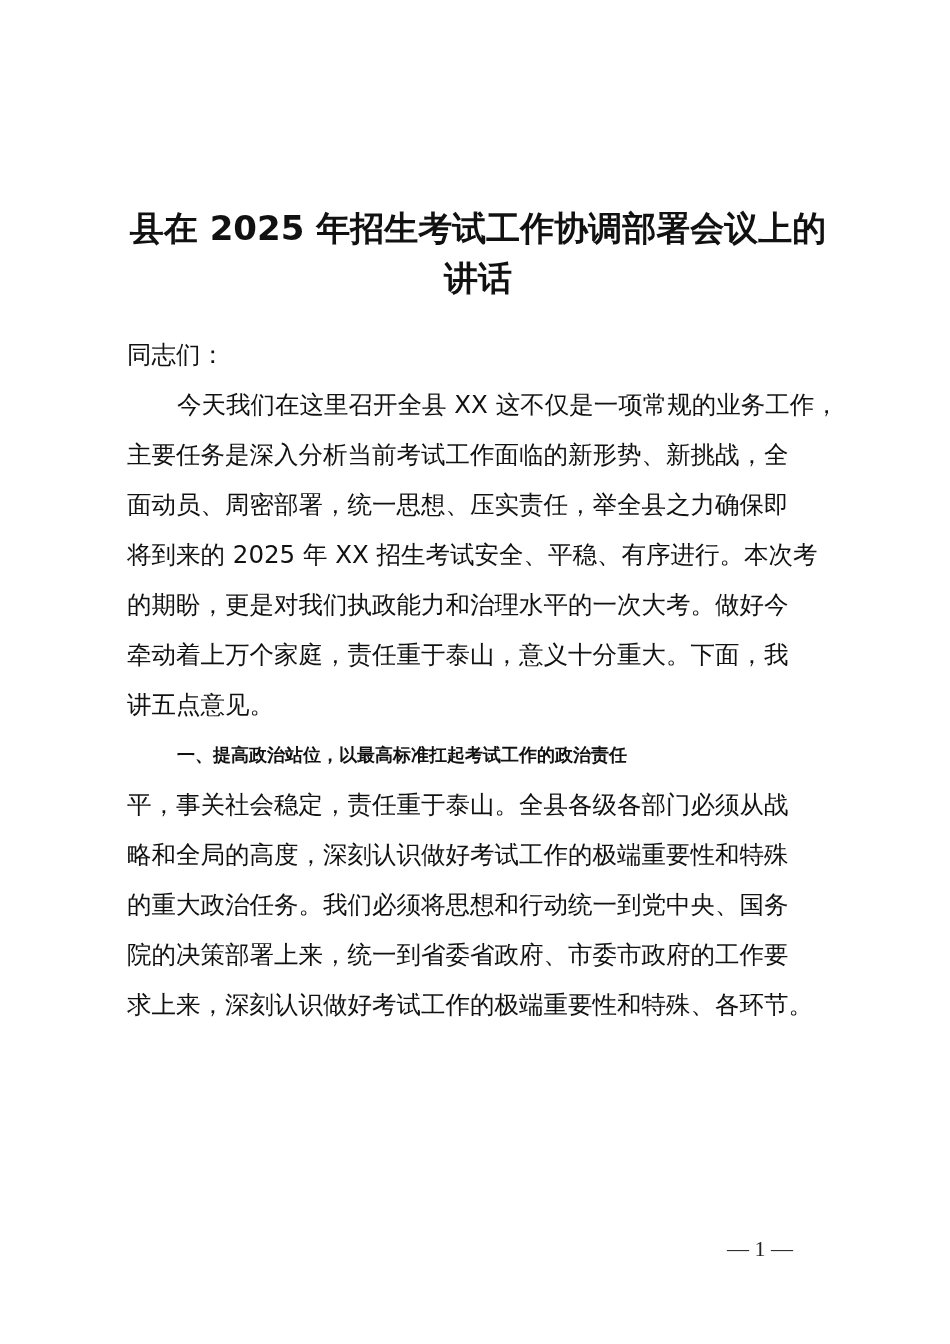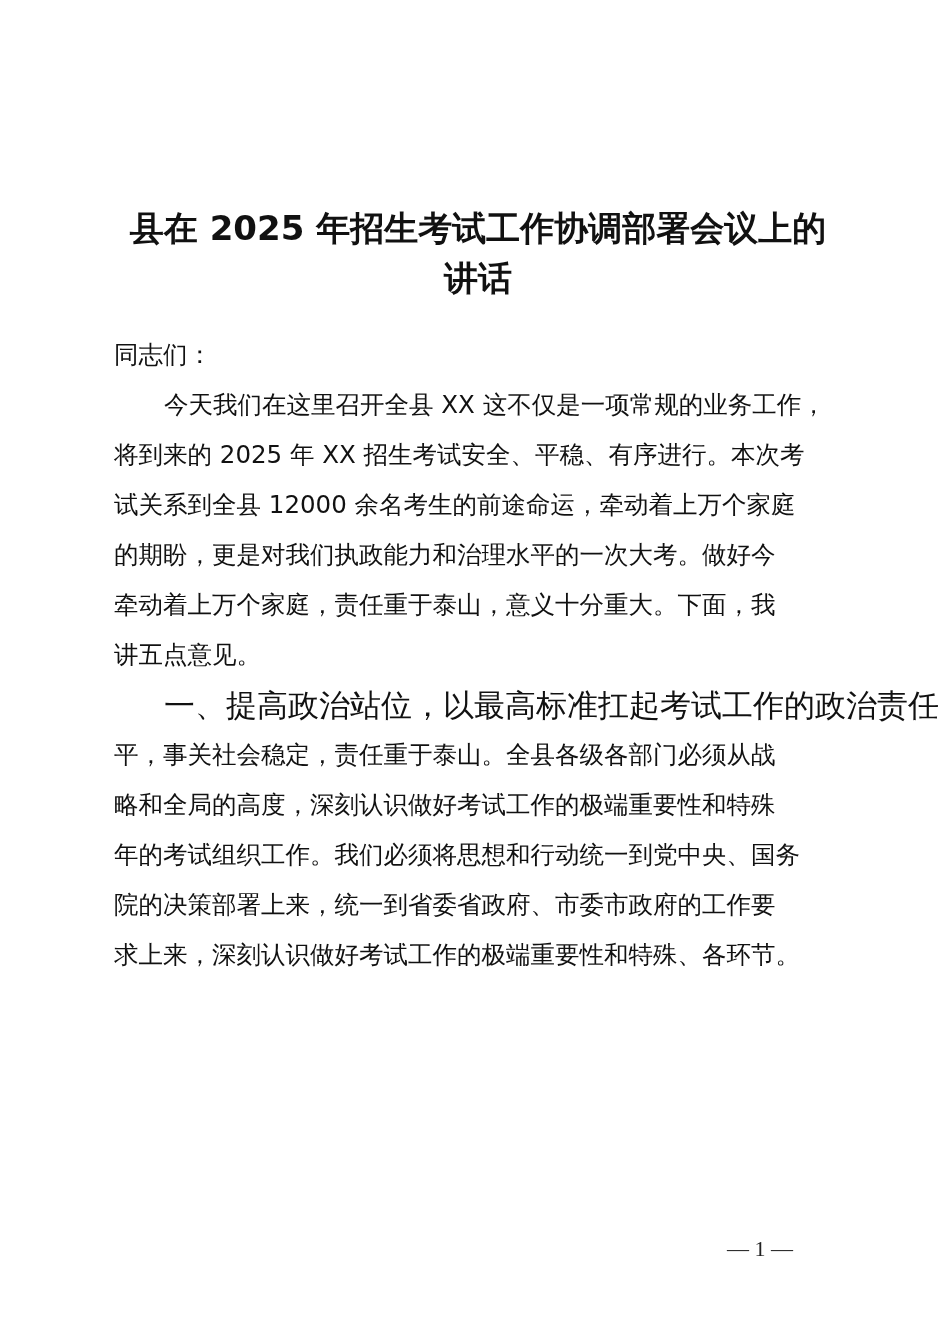--- a/index.html
+++ b/index.html
@@ -31,36 +31,36 @@
       text-align: center;
       font-size: 34px;
       font-weight: bold;
       line-height: 50px;
       letter-spacing: 0px;
       font-family: "DejaVu Sans", "Liberation Sans", sans-serif;
     }
     .title span { display: block; }
     .body-text {
       position: absolute;
-      left: 114px;
+      left: 127px;
       top: 330px;
       width: 710px;
       font-size: 24.5px;
       line-height: 50px;
       font-family: "DejaVu Sans", "Liberation Sans", sans-serif;
     }
     .line {
       display: block;
       white-space: nowrap;
       height: 50px;
     }
     .indent { padding-left: 50px; }
     .heading {
-      font-weight: normal;
-      font-size: 31px;
+      font-weight: bold;
+      font-size: 18px;
     }
     .page-number {
       position: absolute;
       left: 720px;
       top: 1234px;
       width: 80px;
       text-align: center;
       font-size: 22px;
       line-height: 30px;
       font-family: "Liberation Serif", "DejaVu Serif", serif;
@@ -76,34 +76,35 @@
   <h1 class="title">
     <span>县在 2025 年招生考试工作协调部署会议上的</span>
     <span>讲话</span>
   </h1>
 
   <div class="body-text">
     <span class="line">同志们：</span>
 
     <div>
       <span class="line indent">今天我们在这里召开全县 XX 这不仅是一项常规的业务工作，</span>
+      <span class="line">主要任务是深入分析当前考试工作面临的新形势、新挑战，全</span>
+      <span class="line">面动员、周密部署，统一思想、压实责任，举全县之力确保即</span>
       <span class="line">将到来的 2025 年 XX 招生考试安全、平稳、有序进行。本次考</span>
-      <span class="line">试关系到全县 12000 余名考生的前途命运，牵动着上万个家庭</span>
       <span class="line">的期盼，更是对我们执政能力和治理水平的一次大考。做好今</span>
       <span class="line">牵动着上万个家庭，责任重于泰山，意义十分重大。下面，我</span>
       <span class="line">讲五点意见。</span>
     </div>
 
     <div>
       <span class="line indent heading">一、提高政治站位，以最高标准扛起考试工作的政治责任</span>
     </div>
 
     <div>
       <span class="line">平，事关社会稳定，责任重于泰山。全县各级各部门必须从战</span>
       <span class="line">略和全局的高度，深刻认识做好考试工作的极端重要性和特殊</span>
-      <span class="line">年的考试组织工作。我们必须将思想和行动统一到党中央、国务</span>
+      <span class="line">的重大政治任务。我们必须将思想和行动统一到党中央、国务</span>
       <span class="line">院的决策部署上来，统一到省委省政府、市委市政府的工作要</span>
       <span class="line">求上来，深刻认识做好考试工作的极端重要性和特殊、各环节。</span>
     </div>
   </div>
 
   <div class="page-number">— 1 —</div>
 </div>
 
 </body></html>

